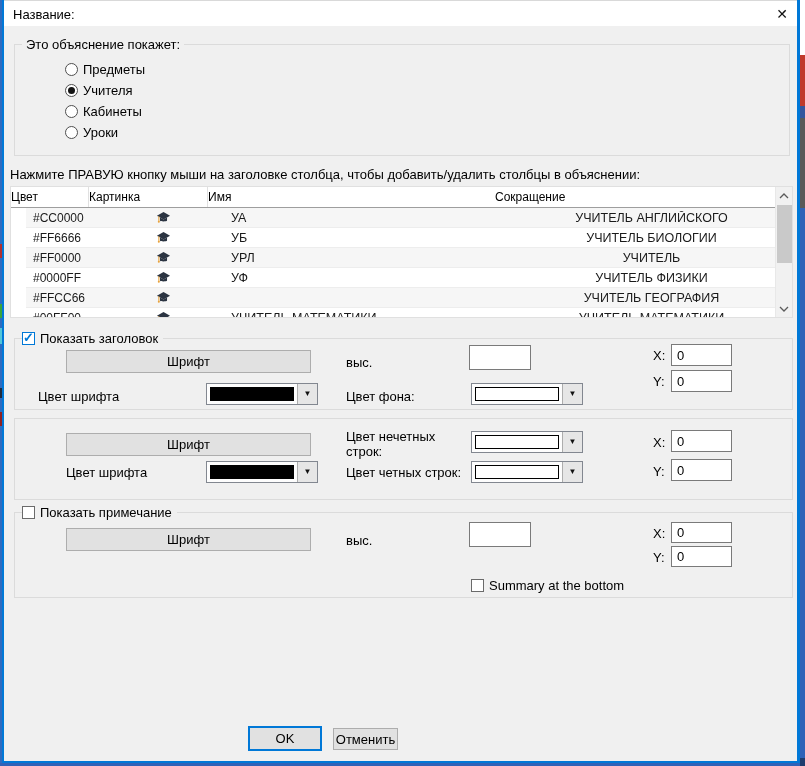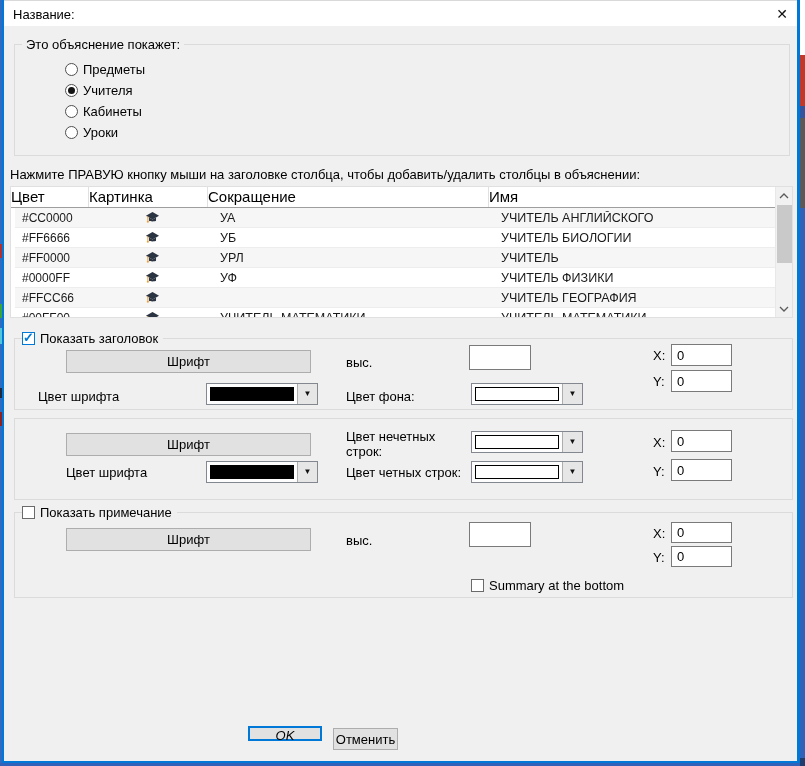--- a/index.html
+++ b/index.html
@@ -20,29 +20,29 @@
 
   
   .radio-row { position:absolute; height:16px; }
   .radio-circle { position:absolute; left:0; top:1px; width:13px; height:13px; border:1px solid #4F4F4F; border-radius:50%; background:#fff; }
   .radio-circle.sel::after { content:""; position:absolute; left:2px; top:2px; width:7px; height:7px; border-radius:50%; background:#141414; }
   .radio-label { position:absolute; left:18px; top:0; white-space:nowrap; }
 
   
   .legend-table { position:absolute; left:10px; top:186px; width:783px; height:132px; background:#fff; border:1px solid #E0E0E0; overflow:hidden; }
   .thead { position:absolute; left:0; top:0; width:765px; height:21px; display:flex; background:#FFFFFF; border-bottom:1px solid #9E9E9E; }
-  .th { line-height:20px; font-size:15px; border-right:1px solid #E0E0E0; white-space:nowrap; overflow:hidden; }
-  .rows { position:absolute; left:4px; top:21px; width:765px; }
+  .th { line-height:20px; font-size:12px; border-right:1px solid #E0E0E0; white-space:nowrap; overflow:hidden; }
+  .rows { position:absolute; left:15px; top:21px; width:765px; }
   .trow { display:flex; height:20px; border-bottom:1px solid #EDEDED; align-items:center; }
   .trow.alt { background:#F6F6F6; }
   .td { white-space:nowrap; overflow:hidden; font-size:12.5px; color:#1A1A1A; }
   .td.c-color { width:78px; padding-left:7px; font-size:12px; }
   .td.c-pic { width:119px; display:flex; justify-content:center; }
   .td.c-abbr { width:281px; padding-left:8px; }
-  .td.c-name { flex:1; padding-left:8px; }
+  .td.c-name { flex:1; padding-left:8px;text-align:center; }
   .w-color { width:78px; } .w-pic { width:119px; } .w-abbr { width:281px; } .w-name { flex:1; border-right:none; }
 
   
   .vscroll { position:absolute; right:0; top:0; width:17px; height:130px; background:#F1F1F1; border-left:1px solid #E8E8E8; }
   .sb-arrow { position:absolute; left:0; width:16px; height:17px; display:flex; align-items:center; justify-content:center; }
   .sb-thumb { position:absolute; left:1px; top:18px; width:15px; height:58px; background:#C9C9C9; }
 
   
   .btn { position:absolute; background:#E1E1E1; border:1px solid #ADADAD; text-align:center; font-size:13px; font-family:"Liberation Sans",sans-serif; }
   .txt-input { position:absolute; background:#fff; border:1px solid #7A7A7A; font-size:13px; font-family:"Liberation Sans",sans-serif; padding:0 0 0 5px; outline:none; }
@@ -118,22 +118,22 @@
       <span class="radio-label">Уроки</span>
     </div>
   </div>
 
   <div class="lbl" style="left:10px; top:167px;">Нажмите ПРАВУЮ кнопку мыши на заголовке столбца, чтобы добавить/удалить столбцы в объяснении:</div>
 
   <div class="legend-table">
     <div class="thead">
       <div class="th w-color">Цвет</div>
       <div class="th w-pic">Картинка</div>
+      <div class="th w-name">Имя</div>
       <div class="th w-abbr">Сокращение</div>
-      <div class="th w-name">Имя</div>
     </div>
     <div class="rows">
       <div class="trow alt">
         <div class="td c-color">#CC0000</div>
         <div class="td c-pic">
             <svg class="cap-icon" viewBox="0 0 16 15">
               <polygon points="8,1 15,5 8,9 1,5" fill="#2B3442"></polygon>
               <path d="M4.2,7 L4.2,10.3 C4.2,11.6 11.8,11.6 11.8,10.3 L11.8,7 L8,9.2 Z" fill="#2B3442"></path>
               <line x1="3" y1="5.6" x2="3" y2="10.5" stroke="#E8A33D" stroke-width="1.1"></line>
               <circle cx="3" cy="11.4" r="1.1" fill="#E8A33D"></circle>
@@ -284,16 +284,16 @@
       <span class="cb-box"></span>
       <span>Summary at the bottom</span>
     </div>
   </div>
   <div class="checkbox" style="left:22px; top:504px;">
     <span class="cb-box"></span>
     <span>Показать примечание</span>
   </div>
 
 
-  <button class="btn" style="left:248px; top:726px; width:74px; height:15px; border:2px solid #0078D7;font-style:italic;">OK</button>
+  <button class="btn" style="left:248px; top:726px; width:74px; height:25px; border:2px solid #0078D7;">OK</button>
   <button class="btn" style="left:333px; top:728px; width:65px; height:22px;">Отменить</button>
 
 </div>
 
 </body></html>

